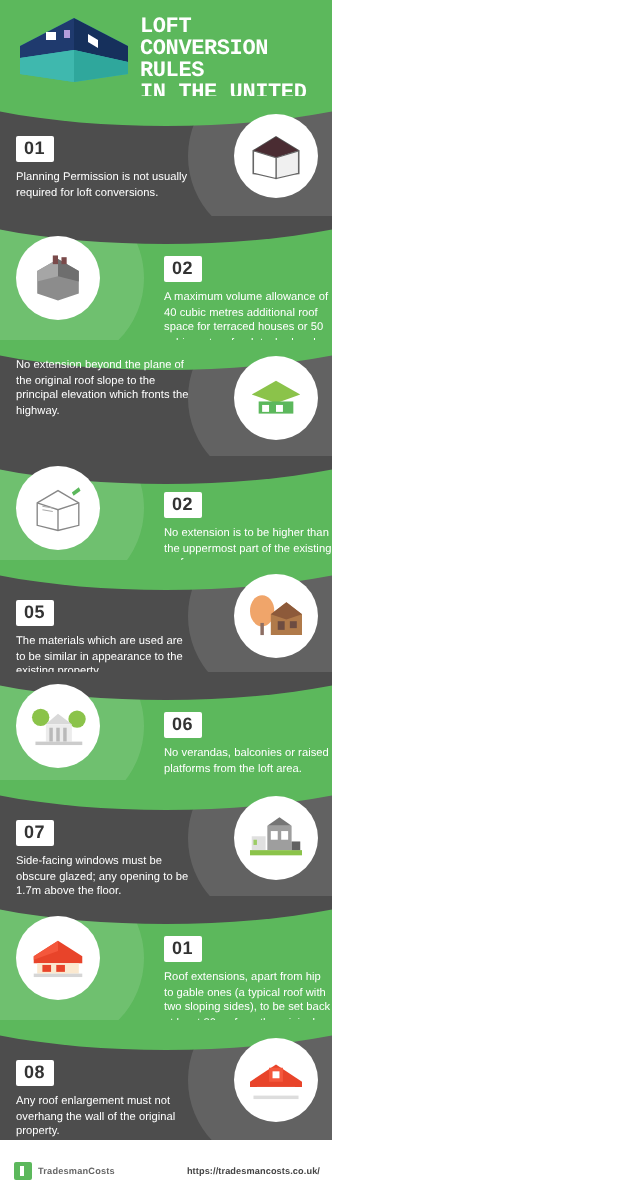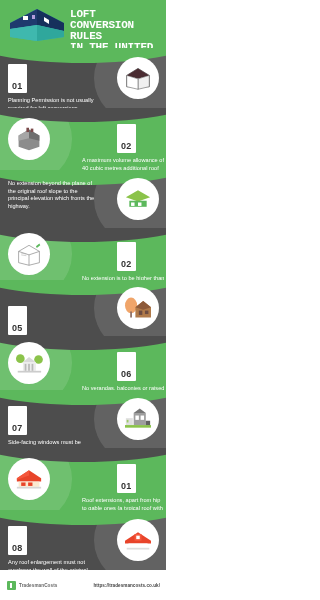--- a/index.html
+++ b/index.html
@@ -66,37 +66,37 @@
     padding: 6px 8px 6px 8px;
   }
 
   .badge {
     display: inline-block;
     background: #ffffff;
     color: #333333;
     font-weight: bold;
     font-size: 9px;
     line-height: 11px;
-    padding: 17px 4px 1px 4px;
+    padding: 1px 4px 1px 4px;
     border-radius: 1px;
     letter-spacing: 0.3px;
   }
   .rule-text {
     color: #ffffff;
     font-size: 5.6px;
     line-height: 7.6px;
     margin-top: 4px;
     width: 88px;
     letter-spacing: 0.02px;
   }
 
   
   .side-left  .badge-wrap { text-align: left; }
   .side-left  .rule-text  { margin-left: 0; }
-  .side-right .badge-wrap { text-align: left; margin-left: 109px; }
+  .side-right .badge-wrap { text-align: left; margin-left: 74px; }
   .side-right .rule-text  { margin-left: 74px; width: 84px; }
 
   
   .circle {
     position: absolute;
     width: 42px; height: 42px;
     border-radius: 50%;
     background: #ffffff;
     border: 2px solid rgba(255,255,255,0.55);
     overflow: hidden;
@@ -269,21 +269,21 @@
       </svg>
     </div>
   </div>
 
   <div class="rule gray side-left" style="height:56px">
     <div class="blob right"></div>
     <svg class="curve top" viewBox="0 0 206 22" preserveAspectRatio="none">
       <path d="M0,0 L206,0 L206,4 C150,20 56,20 0,4 Z" fill="#5cb85c"></path>
     </svg>
     <div class="rule-inner">
-      <div class="badge-wrap" style="margin-top:20px">
+      <div class="badge-wrap" style="margin-top:10px">
         <span class="badge">05</span>
       </div>
       <div class="rule-text">The materials which are used are to be similar in appearance to the existing property.</div>
     </div>
     <div class="circle right">
       <svg viewBox="0 0 34 30" width="30" height="26">
         <ellipse cx="9" cy="12" rx="7" ry="9" fill="#f0a56a"></ellipse>
         <rect x="8" y="19" width="2" height="7" fill="#8d6e63"></rect>
         <polygon points="14,14 23,7 32,14 32,26 14,26" fill="#b07a4a"></polygon>
         <polygon points="14,14 23,7 32,14 23,17" fill="#8d5a3a"></polygon>

